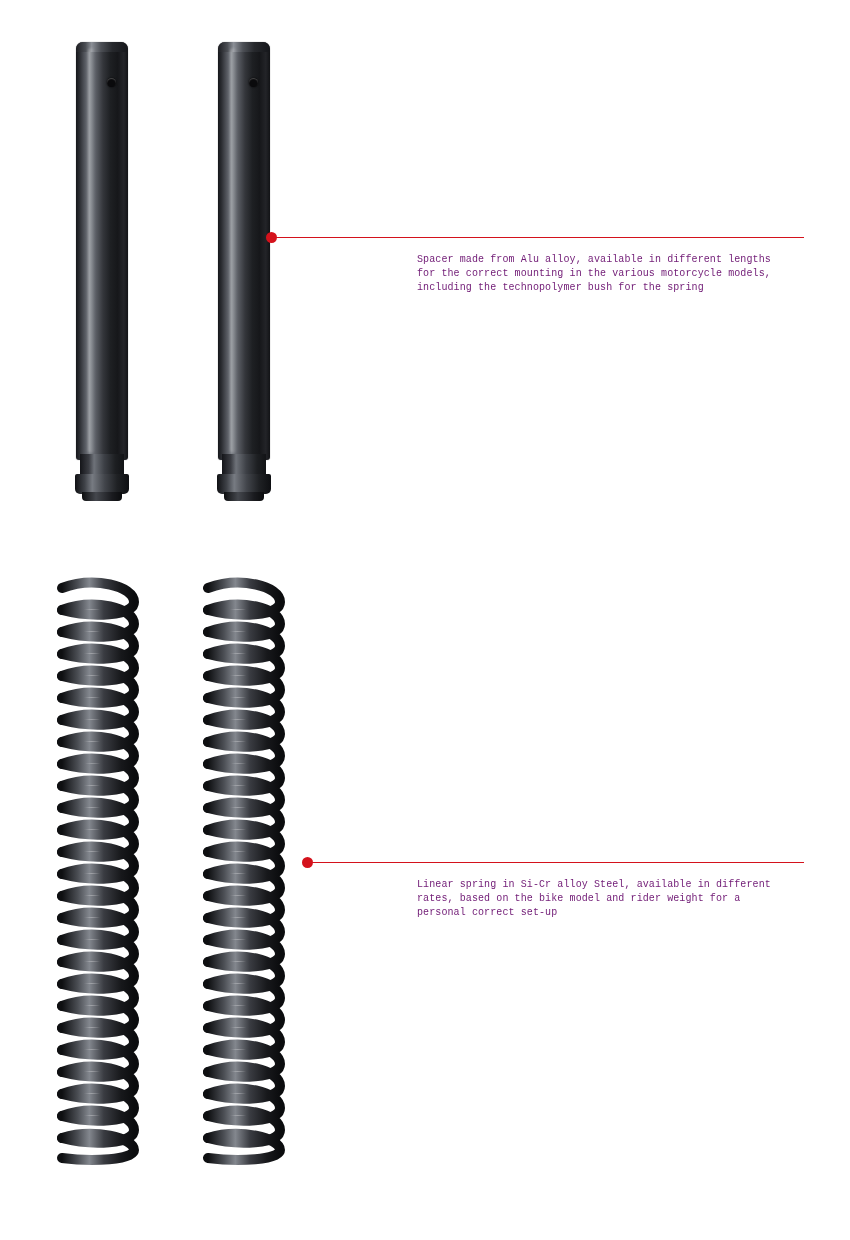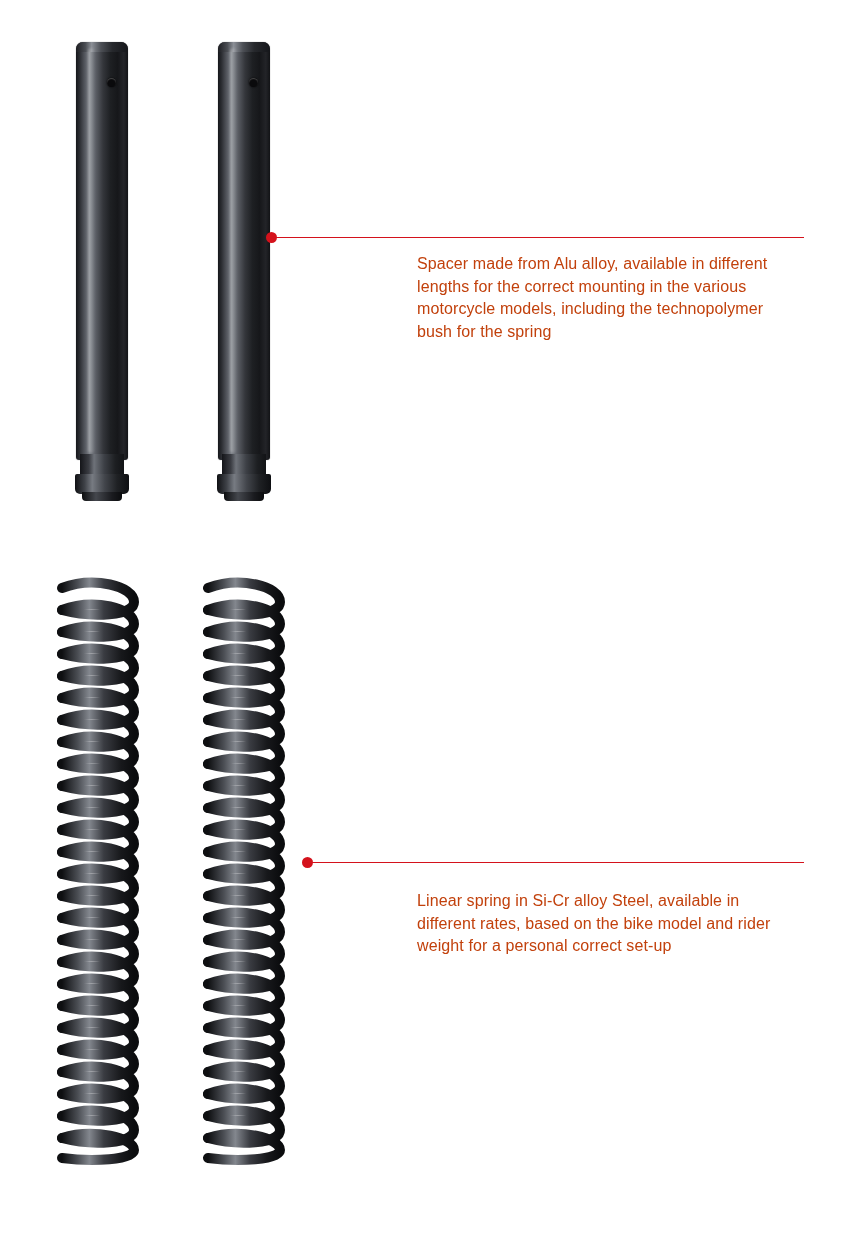--- a/index.html
+++ b/index.html
@@ -146,33 +146,34 @@
   .callout-dot {
     position: absolute;
     width: 11px;
     height: 11px;
     border-radius: 50%;
     background: #d4121c;
   }
   .callout-text {
     position: absolute;
     width: 360px;
-    font-size: 16px;
+    font-size: 10px;
     line-height: 1.42;
-    color: #c2410c;
+    color: #701a75;
     letter-spacing: 0.1px;
+    font-family: Liberation Mono, monospace;
   }
 
   #callout-1-dot  { left: 266px; top: 232px; }
   #callout-1-line { left: 276px; top: 236.5px; width: 528px; }
   #callout-1-text { left: 417px; top: 253px; }
 
   #callout-2-dot  { left: 302px; top: 857px; }
   #callout-2-line { left: 312px; top: 861.5px; width: 492px; }
-  #callout-2-text { left: 417px; top: 878px; margin-top: 12px; }
+  #callout-2-text { left: 417px; top: 878px; }
 </style>
 </head>
 <body>
 
 <div class="stage">
 
   <div class="spacer" id="spacer-left">
     <div class="body"></div>
     <div class="top-cap"></div>
     <div class="gloss"></div>

